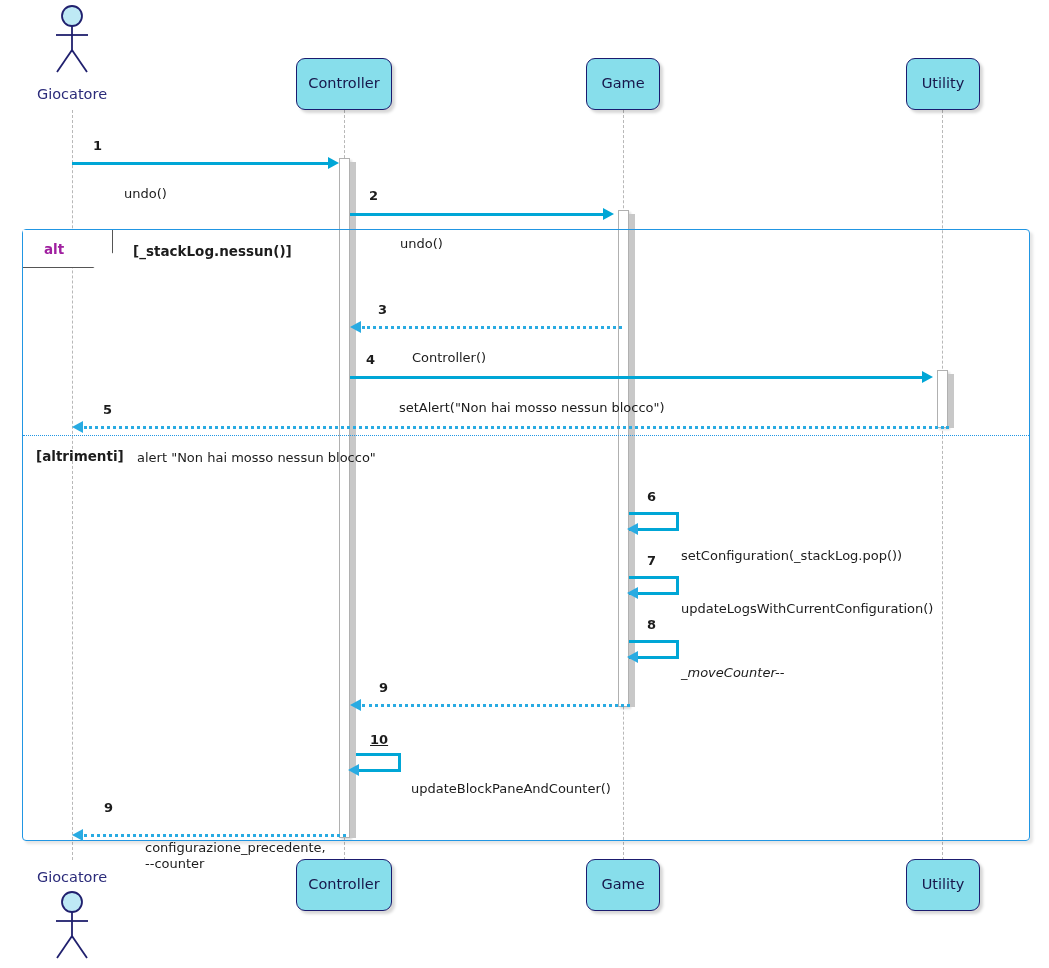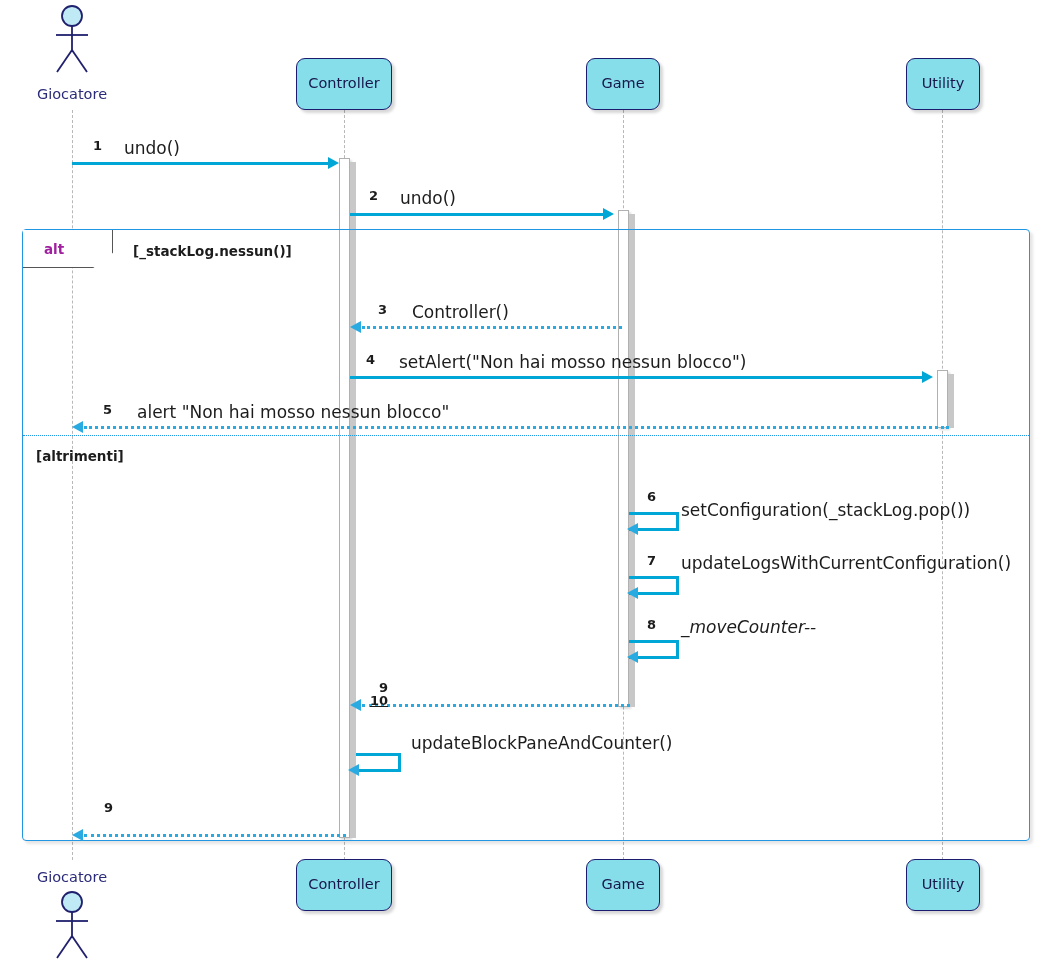--- a/index.html
+++ b/index.html
@@ -85,24 +85,25 @@
     border-left: 11px solid #00A6D6;
   }
   .arrow-left {
     border-top: 6px solid transparent;
     border-bottom: 6px solid transparent;
     border-right: 11px solid #29ABE2;
   }
 
   .msg-label {
     position: absolute;
-    font-size: 17px;
+    font-size: 13px;
     color: #1c1c1c;
     white-space: nowrap;
     line-height: 1.22;
+    margin-top: 48px;
   }
   .msg-num {
     position: absolute;
     font-size: 13px;
     font-weight: bold;
     color: #1c1c1c;
     white-space: nowrap;
   }
 
   
@@ -236,26 +237,30 @@
   <div class="msg-num" style="left:647px; top:617px;">8</div>
   <div class="msg-label" style="left:681px; top:617px;font-style:italic;">_moveCounter--</div>
   <div class="selfmsg" style="left:629px; top:640px; width:50px; height:19px;"></div>
   <div class="arrow-left" style="left:627px; top:651px;"></div>
 
   <div class="msg-num" style="left:379px; top:680px;">9</div>
   <div class="msg-label" style="left:412px; top:680px;"></div>
   <div class="msg-line dotted" style="left:362px; top:704px; width:268px;"></div>
   <div class="arrow-left" style="left:350px; top:699px;"></div>
 
-  <div class="msg-num" style="left:370px; top:693px;text-decoration:underline;">10</div>
+  <div class="msg-num" style="left:370px; top:732px;text-decoration:underline;">10</div>
   <div class="msg-label" style="left:411px; top:733px;">updateBlockPaneAndCounter()</div>
   <div class="selfmsg" style="left:356px; top:753px; width:45px; height:19px;"></div>
   <div class="arrow-left" style="left:348px; top:764px;"></div>
 
   <div class="msg-num" style="left:104px; top:800px;">9</div>
+  <div class="msg-label" style="left:145px; top:792px;">
+    <span>configurazione_precedente,</span><br>
+    <span>--counter</span>
+  </div>
   <div class="msg-line dotted" style="left:84px; top:834px; width:262px;"></div>
   <div class="arrow-left" style="left:72px; top:829px;"></div>
 
   <div class="actor-label" style="left:22px; top:869px; width:100px;">Giocatore</div>
   <div class="actor-wrap" style="left:46px; top:890px; width:52px; height:70px;">
     <svg width="52" height="70" viewBox="0 0 52 70">
       <circle cx="26" cy="12" r="10" fill="#BEE9F5" stroke="#20206E" stroke-width="1.8"></circle>
       <line x1="26" y1="22" x2="26" y2="48" stroke="#20206E" stroke-width="1.8"></line>
       <line x1="10" y1="31" x2="42" y2="31" stroke="#20206E" stroke-width="1.8"></line>
       <line x1="26" y1="46" x2="11" y2="68" stroke="#20206E" stroke-width="1.8"></line>

